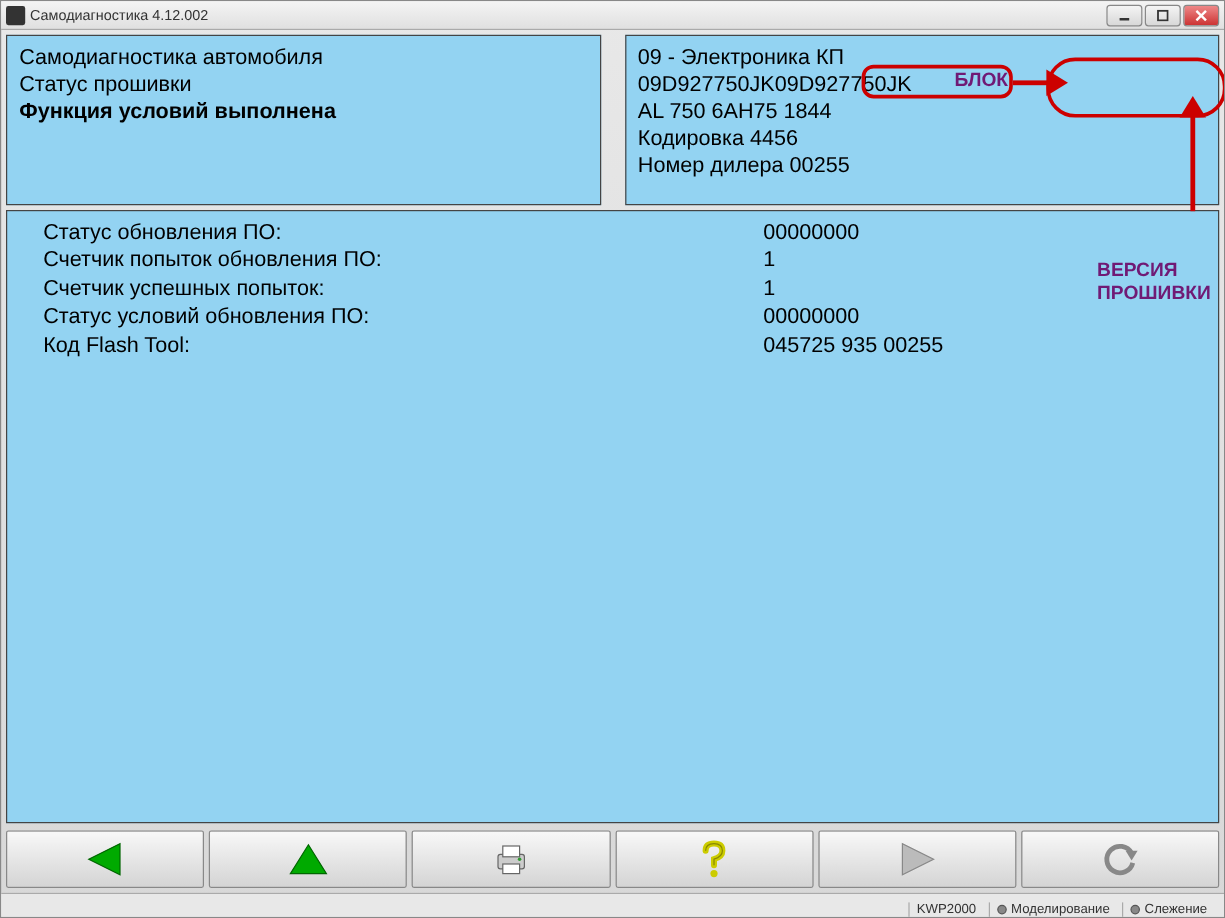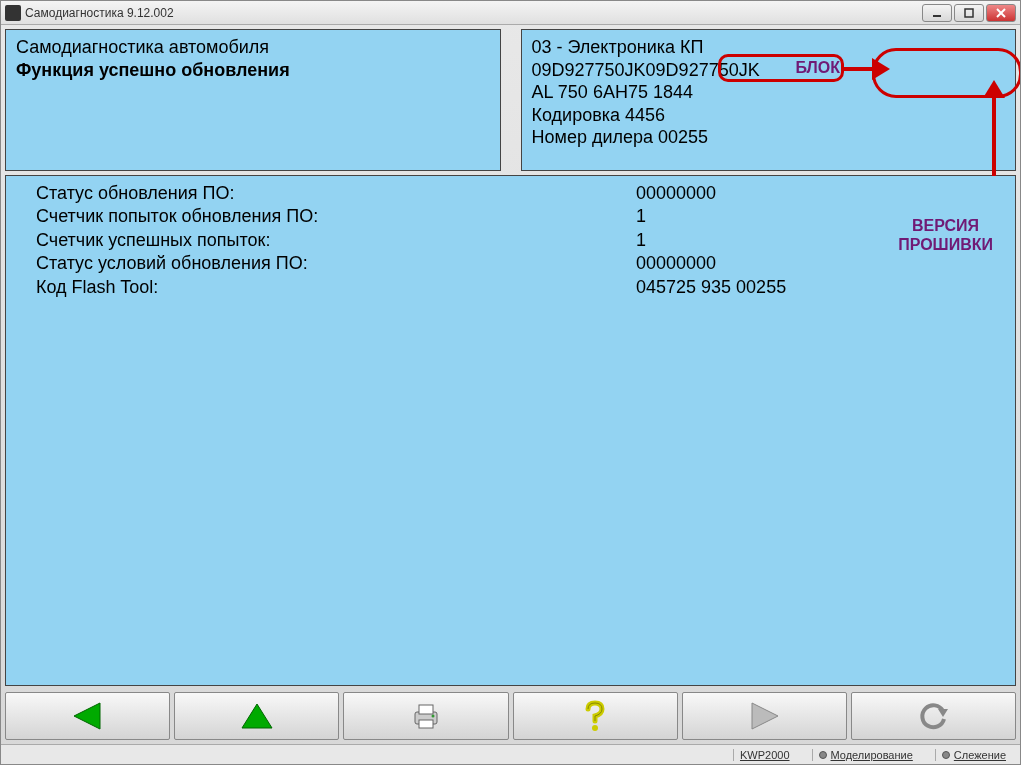--- a/index.html
+++ b/index.html
@@ -101,26 +101,25 @@
     align-items: center;
     justify-content: center;
     cursor: pointer;
   }
   .statusbar {
     height: 20px;
     background: #e8e8e8;
     border-top: 1px solid #aaa;
     display: flex;
     justify-content: flex-end;
-    align-items: center;
+    align-items: flex-end;
     font-size: 11px;
     padding: 0 8px;
-    gap: 16px;
+    gap: 4px;
     color: #333;
-    text-decoration: underline;
   }
   .status-item {
     border-left: 1px solid #aaa;
     padding: 0 6px;
     display: flex;
     align-items: center;
     gap: 4px;
   }
   .status-dot {
     width: 8px; height: 8px; border-radius: 50%;
@@ -152,21 +151,21 @@
     pointer-events: none;
   }
 </style>
 </head>
 <body>
 
 <div class="window">
 
   <div class="titlebar">
     <div class="titlebar-icon"></div>
-    <div class="titlebar-title">Самодиагностика 9.12.002</div>
+    <div class="titlebar-title">Самодиагностика 4.12.002</div>
     <div class="win-buttons">
       <div class="win-btn">
         <svg width="10" height="10" viewBox="0 0 10 10">
             <line x1="1" y1="8" x2="9" y2="8" stroke="#333" stroke-width="2"></line>
           </svg>
       </div>
       <div class="win-btn">
         <svg width="10" height="10" viewBox="0 0 10 10">
             <rect x="1" y="1" width="8" height="8" fill="none" stroke="#333" stroke-width="1.5"></rect>
           </svg>
@@ -179,25 +178,26 @@
       </div>
     </div>
   </div>
 
   <div class="content">
 
     <div class="top-row">
 
       <div class="panel left">
         <div>Самодиагностика автомобиля</div>
-        <div class="bold">Функция успешно обновления</div>
+        <div>Статус прошивки</div>
+        <div class="bold">Функция условий выполнена</div>
       </div>
 
       <div class="panel right">
-        <div>03 - Электроника КП</div>
+        <div>09 - Электроника КП</div>
         <div class="rline">
           <span>09D927750JK</span>
           <span class="rval">09D927750JK</span>
         </div>
         <div class="rline">
           <span>AL 750 6A</span>
           <span class="rval">H75  1844</span>
         </div>
         <div>Кодировка 4456</div>
         <div>Номер дилера 00255</div>
@@ -233,21 +233,21 @@
       <div class="data-row">
         <div class="data-label">Код Flash Tool:</div>
         <div class="data-value">045725 935 00255</div>
       </div>
       <div class="data-row">
         <div class="data-value"></div>
       </div>
 
       <div class="anno-line" style="right:19px; top:-80px; width:4px; height:80px;"></div>
       <div class="anno-arrow-head" style="right:10px; top:-96px; border-left:11px solid transparent; border-right:11px solid transparent; border-bottom:18px solid #c00;"></div>
-      <div class="anno" style="right:22px; top:40px; text-align:center; line-height:1.2;">
+      <div class="anno" style="right:6px; top:40px; text-align:left; line-height:1.2;">
         <span>ВЕРСИЯ<br>ПРОШИВКИ</span>
       </div>
     </div>
 
   </div>
 
   <div class="btnbar">
     <div class="actbtn">
       <svg width="36" height="30" viewBox="0 0 36 30">
           <polygon points="30,2 30,28 4,15" fill="#0a0" stroke="#060" stroke-width="1"></polygon>

